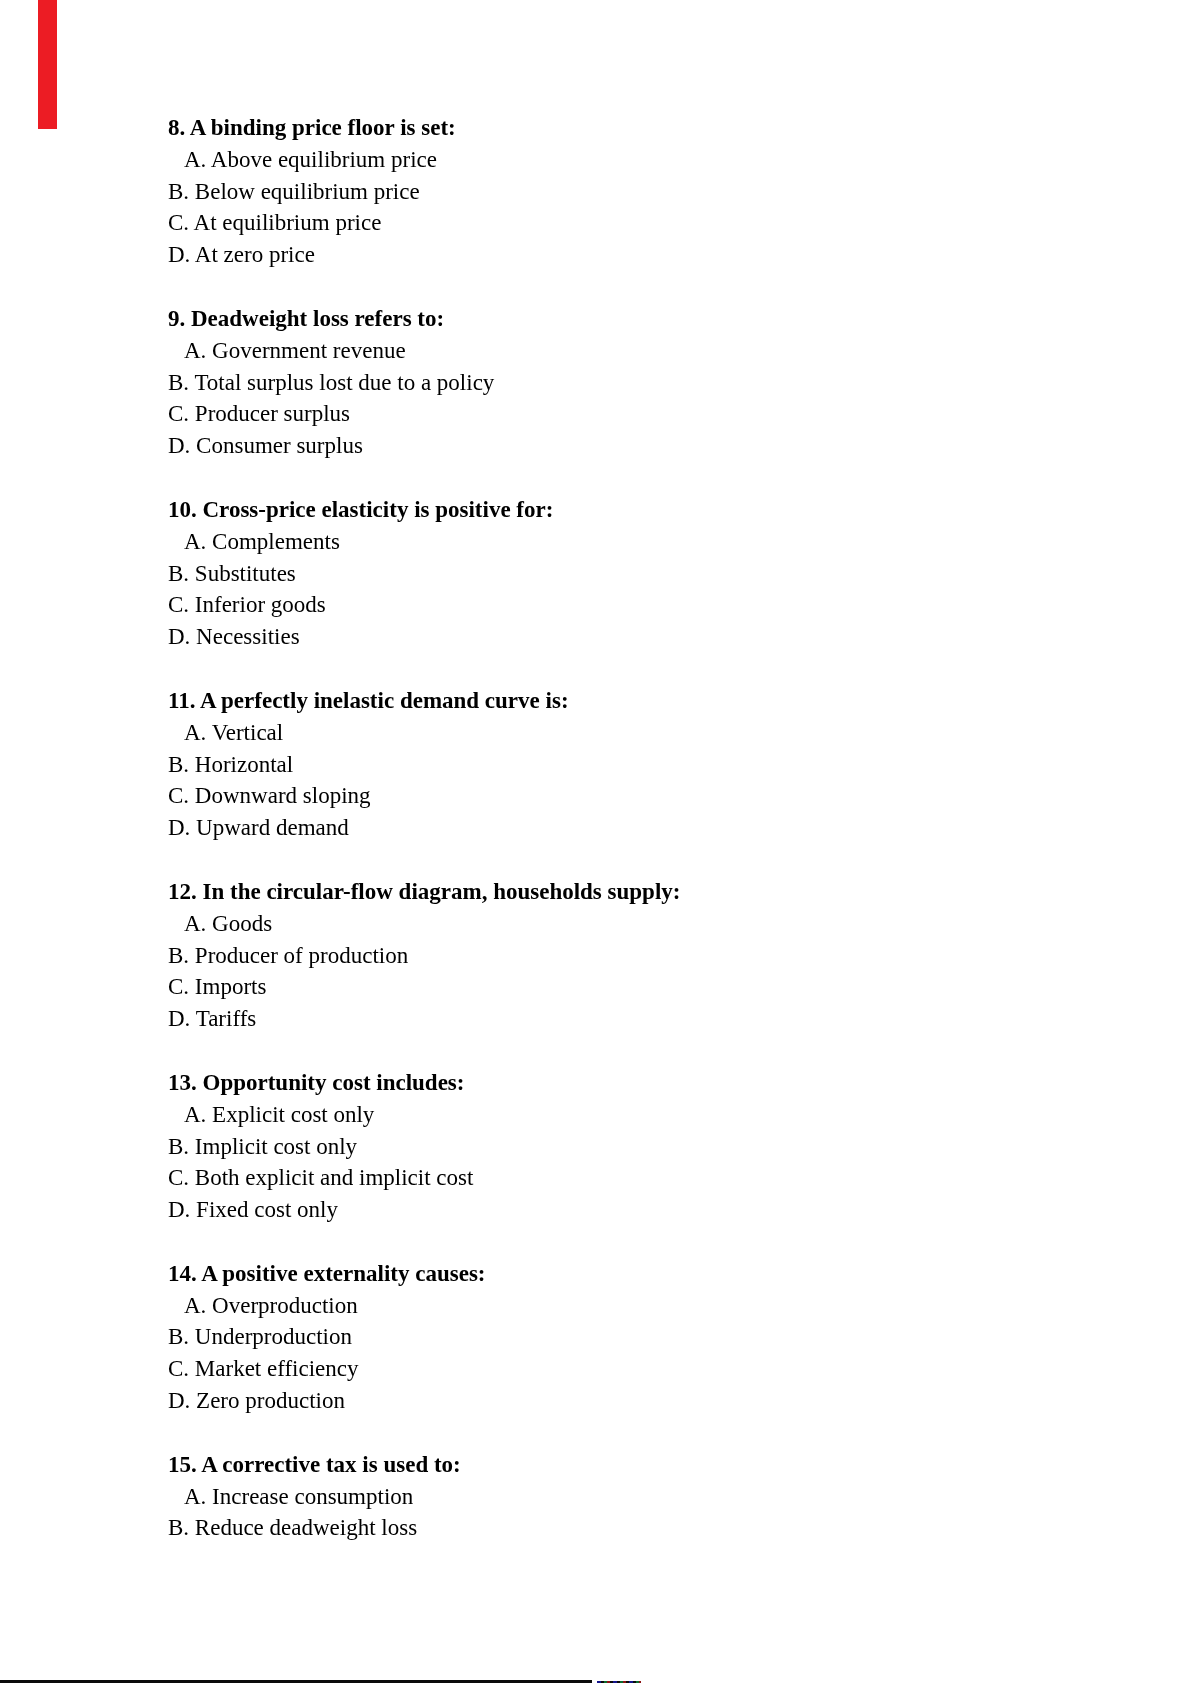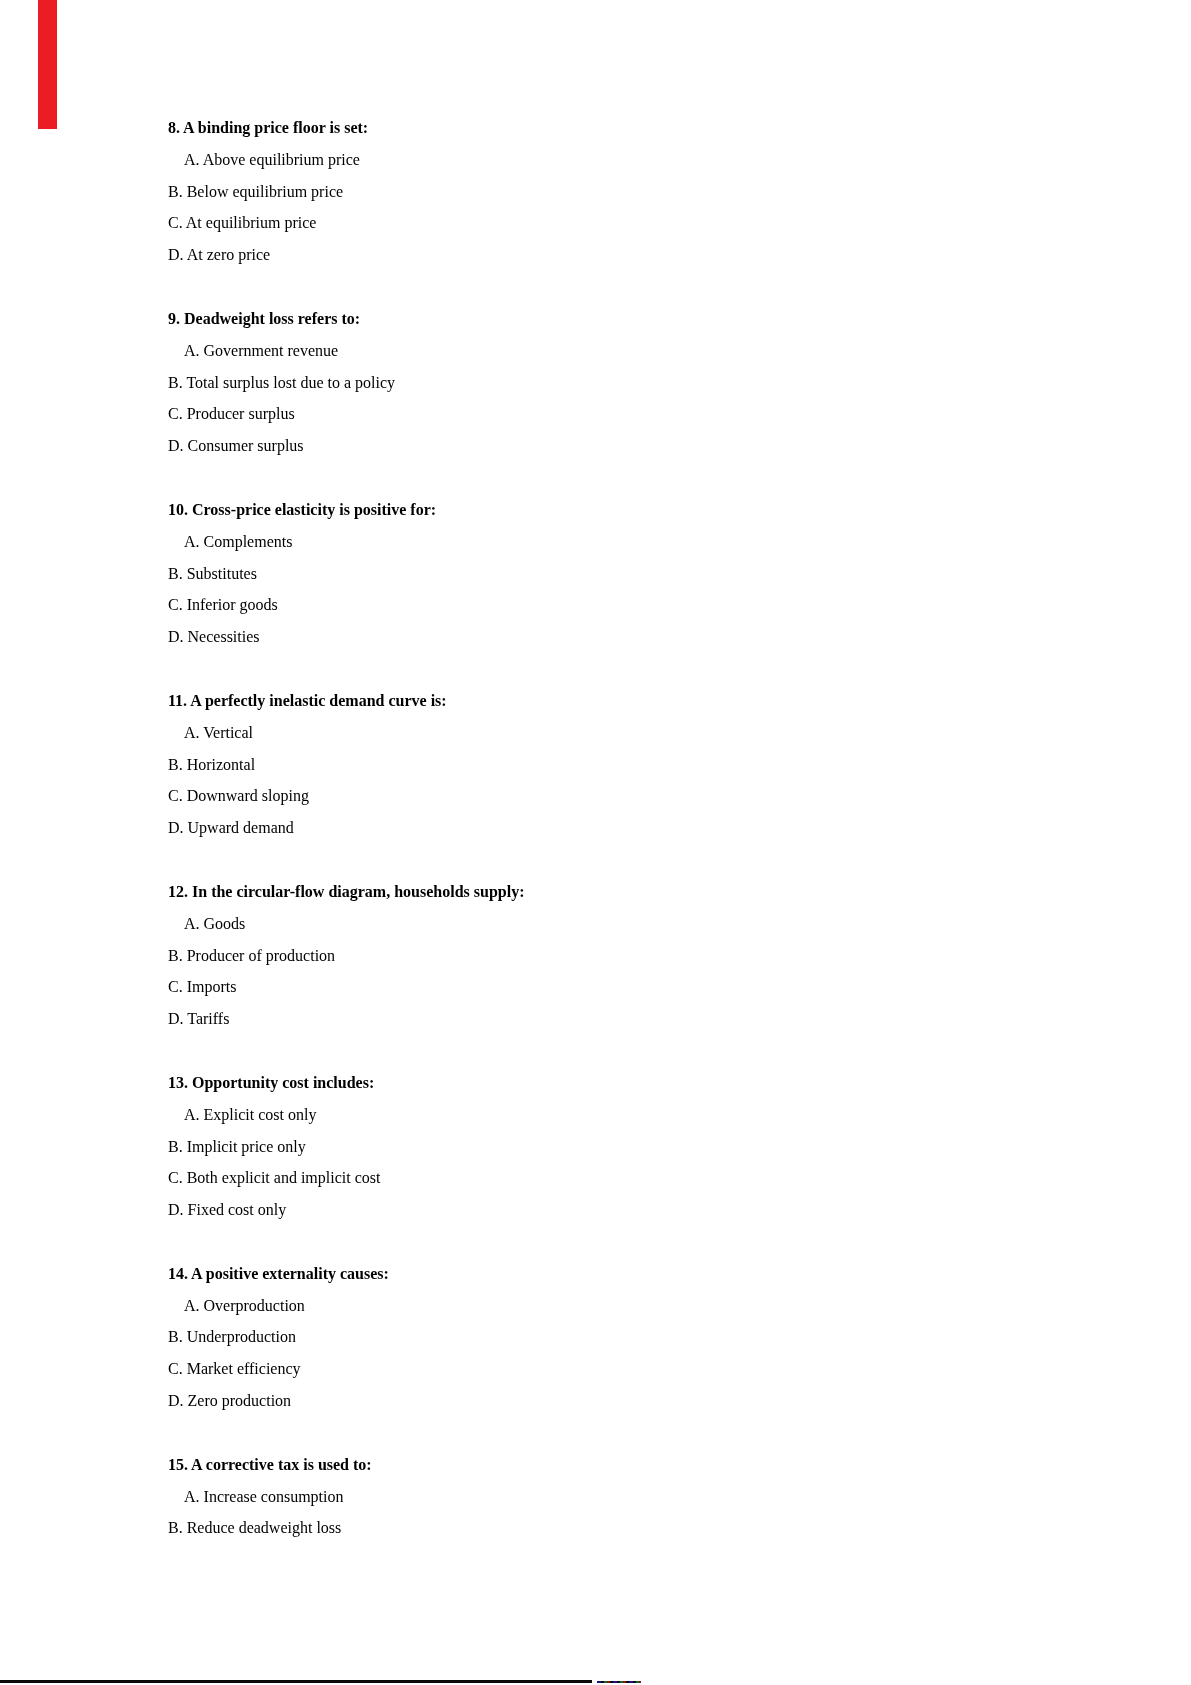--- a/index.html
+++ b/index.html
@@ -18,21 +18,21 @@
   .page {
     position: absolute;
     inset: 0;
     background: #ffffff;
   }
   .content {
     position: absolute;
     left: 168px;
     top: 112px;
     width: 900px;
-    font-size: 16px;
+    font-size: 23px;
     line-height: 31.83px;
   }
   .q-block {
     margin: 0 0 31.83px 0;
   }
   .q-heading {
     font-weight: bold;
     white-space: pre;
   }
   .opt {
@@ -109,21 +109,21 @@
       <div class="q-heading">12. In the circular-flow diagram, households supply:</div>
       <div class="opt first">A. Goods</div>
       <div class="opt">B. Producer of production</div>
       <div class="opt">C. Imports</div>
       <div class="opt">D. Tariffs</div>
     </div>
 
     <div class="q-block">
       <div class="q-heading">13. Opportunity cost includes:</div>
       <div class="opt first">A. Explicit cost only</div>
-      <div class="opt">B. Implicit price only</div>
+      <div class="opt">B. Implicit cost only</div>
       <div class="opt">C. Both explicit and implicit cost</div>
       <div class="opt">D. Fixed cost only</div>
     </div>
 
     <div class="q-block">
       <div class="q-heading">14. A positive externality causes:</div>
       <div class="opt first">A. Overproduction</div>
       <div class="opt">B. Underproduction</div>
       <div class="opt">C. Market efficiency</div>
       <div class="opt">D. Zero production</div>

